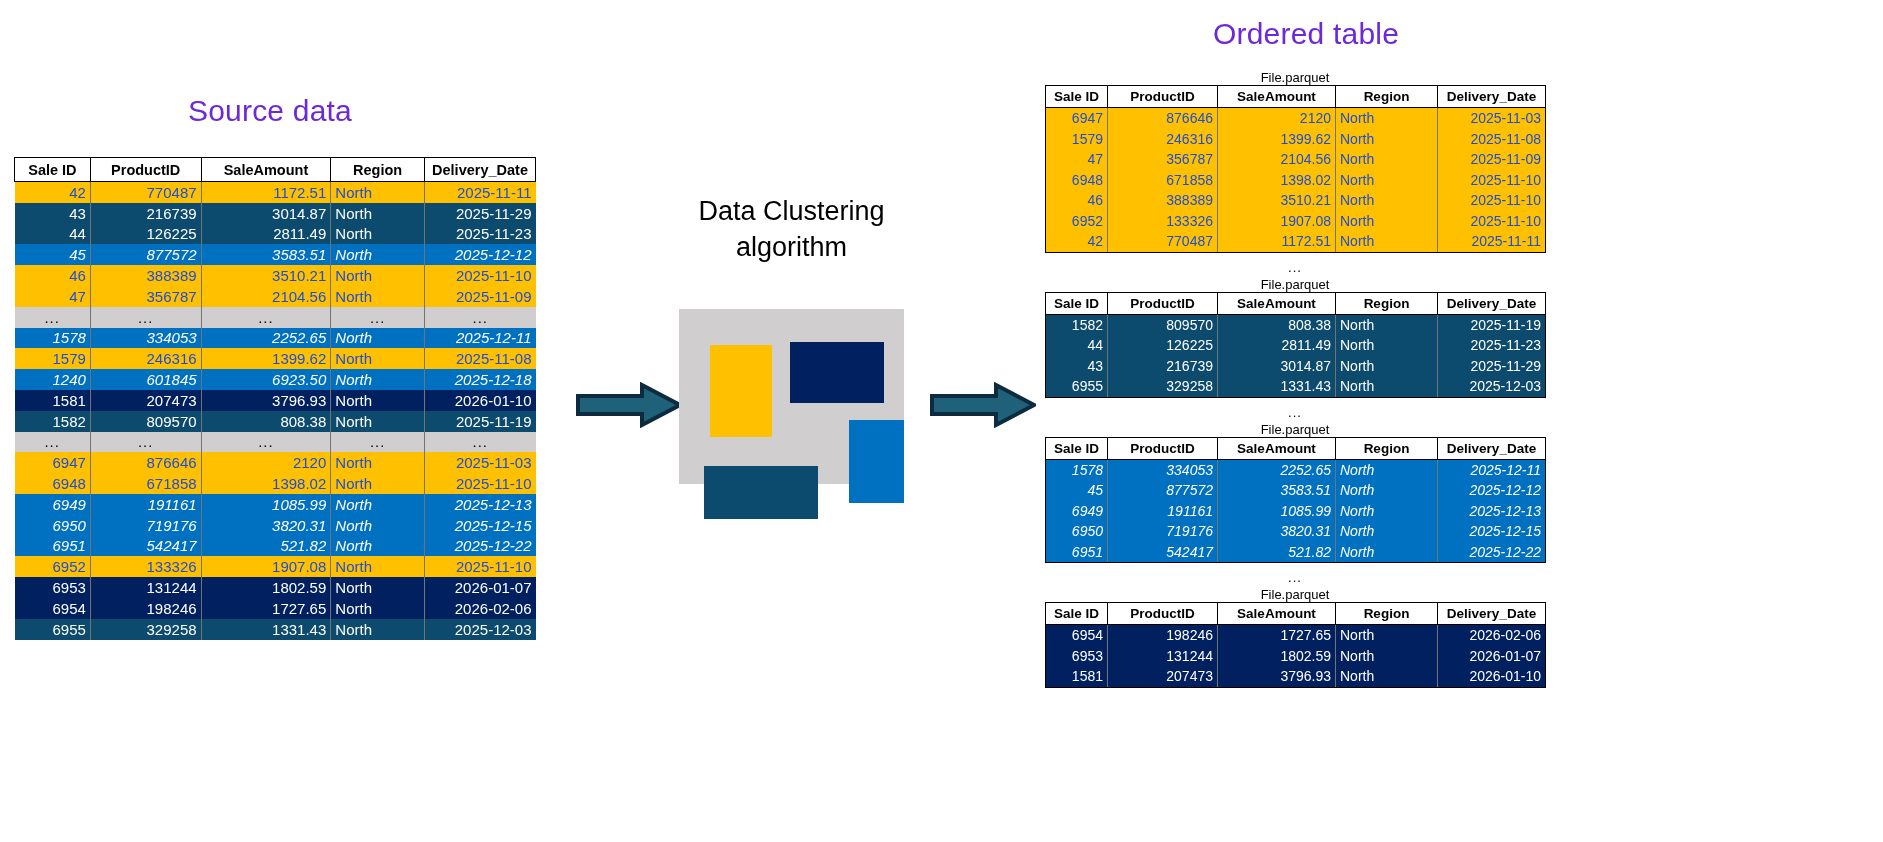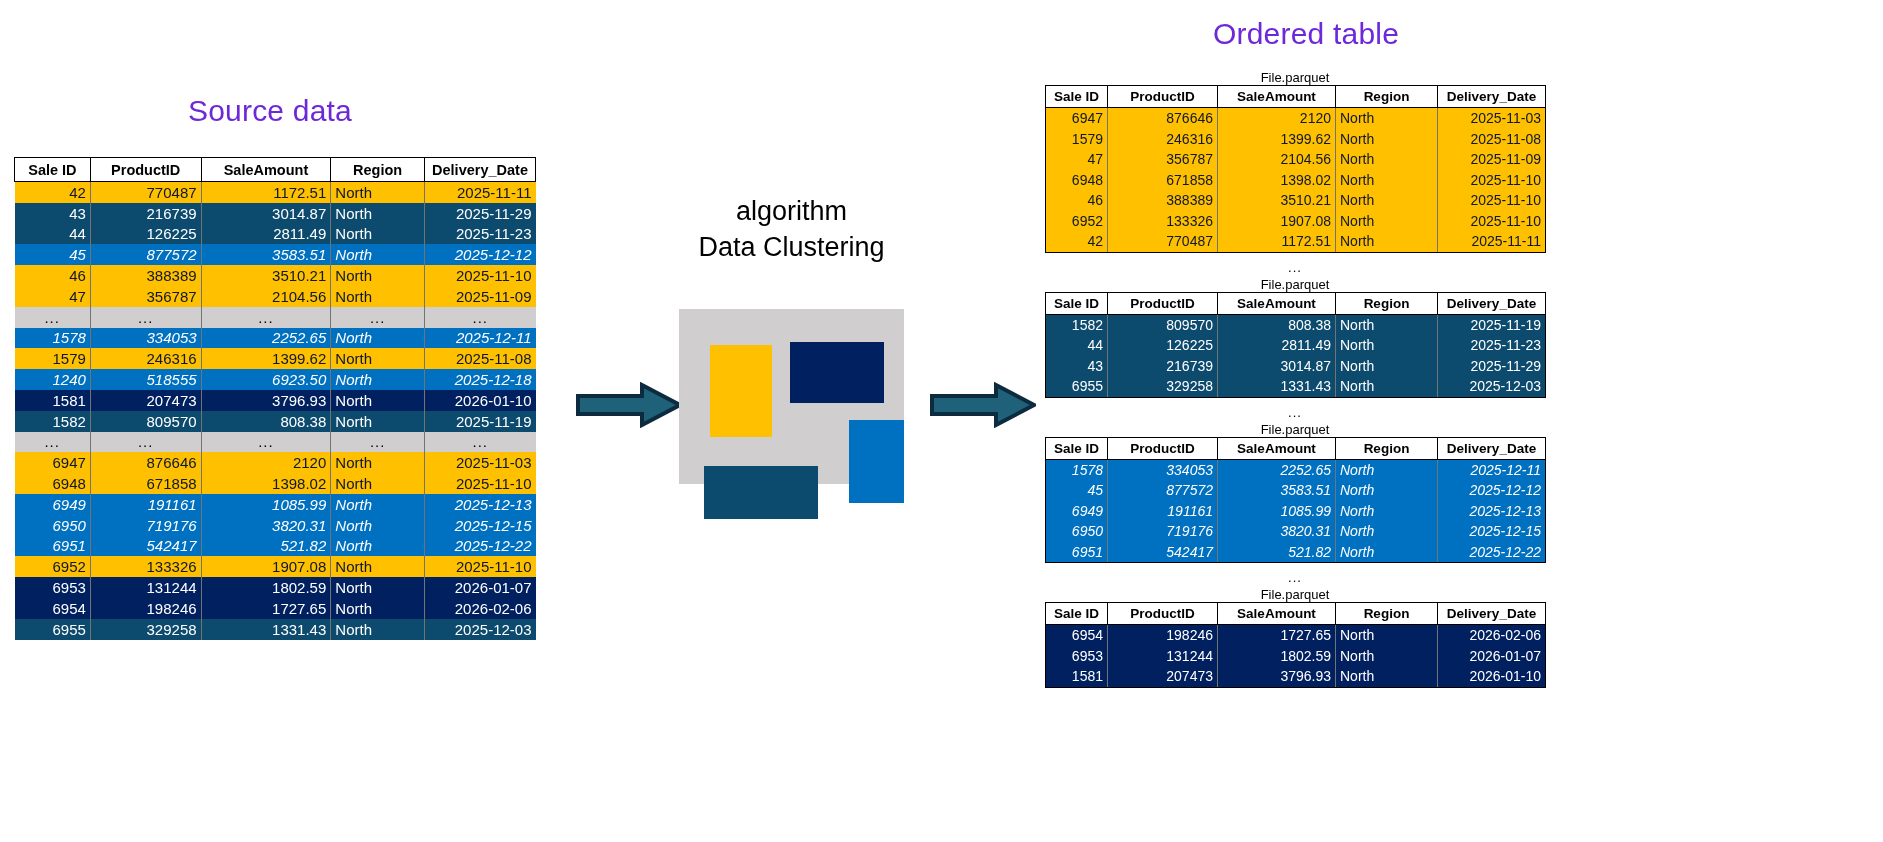--- a/index.html
+++ b/index.html
@@ -56,21 +56,21 @@
   #source-table col.c2{width:111px;}
   #source-table col.c3{width:130px;}
   #source-table col.c4{width:94px;}
   #source-table col.c5{width:111px;}
 
   .num{text-align:right;}
   .txt{text-align:left;}
   .dots{text-align:center;letter-spacing:1px;}
 
   
-  .r-yellow{background:#ffc000;color:#0f172a;padding-left:12px;}
+  .r-yellow{background:#ffc000;color:#1d4ed8;padding-left:12px;}
   .r-red{background:#0c4a6e;color:#ffffff;margin-top:16px;}
   .r-blue{background:#0070c0;color:#ffffff;font-style:italic;}
   .r-navy{background:#002060;color:#ffffff;}
   .r-grey{background:#d0cece;color:#000000;}
 
   
   #source-table tbody td{border-right:1px solid rgba(0,0,0,0.55);}
   #source-table tbody td:last-child{border-right:none;}
   #source-table tbody td:nth-child(4){border-right:1px solid rgba(0,0,0,0.55);}
 
@@ -111,22 +111,22 @@
   .arrow svg{display:block;}
 </style>
 </head>
 <body>
 
 <div class="abs big-title" style="left:188px;top:78px;margin-top:16px;">Source data</div>
 
 <div class="abs big-title" style="left:1213px;top:17px;">Ordered table</div>
 
 <div class="abs mid-title" style="left:684px;top:193px;width:215px;">
+  <div>Data Clustering</div>
   <div>algorithm</div>
-  <div>Data Clustering</div>
 </div>
 
 <div class="abs" id="source-table">
   <table>
     <colgroup>
       <col class="c1">
         <col class="c2">
         <col class="c3">
         <col class="c4">
         <col class="c5">
@@ -199,21 +199,21 @@
         </tr>
         <tr class="r-yellow">
           <td class="num">1579</td>
           <td class="num">246316</td>
           <td class="num">1399.62</td>
           <td class="txt">North</td>
           <td class="num">2025-11-08</td>
         </tr>
         <tr class="r-blue">
           <td class="num">1240</td>
-          <td class="num">518555</td>
+          <td class="num">601845</td>
           <td class="num">6923.50</td>
           <td class="txt">North</td>
           <td class="num">2025-12-18</td>
         </tr>
         <tr class="r-navy">
           <td class="num">1581</td>
           <td class="num">207473</td>
           <td class="num">3796.93</td>
           <td class="txt">North</td>
           <td class="num">2026-01-10</td>

